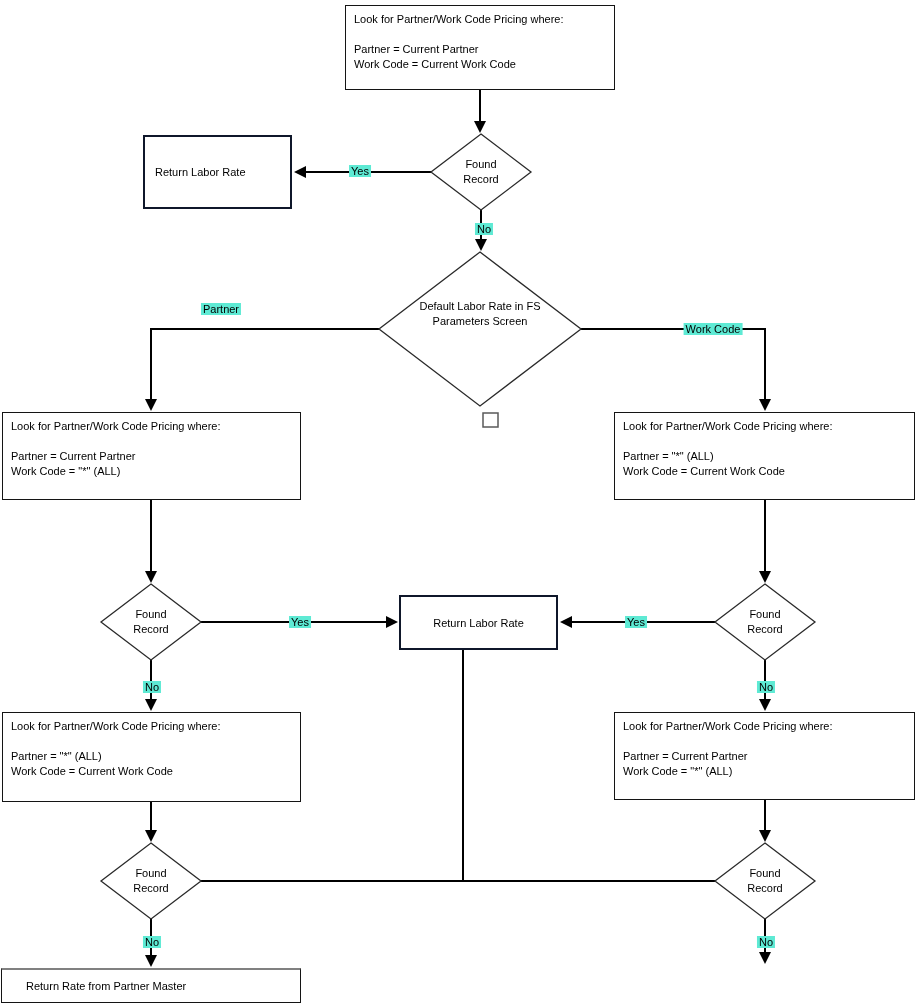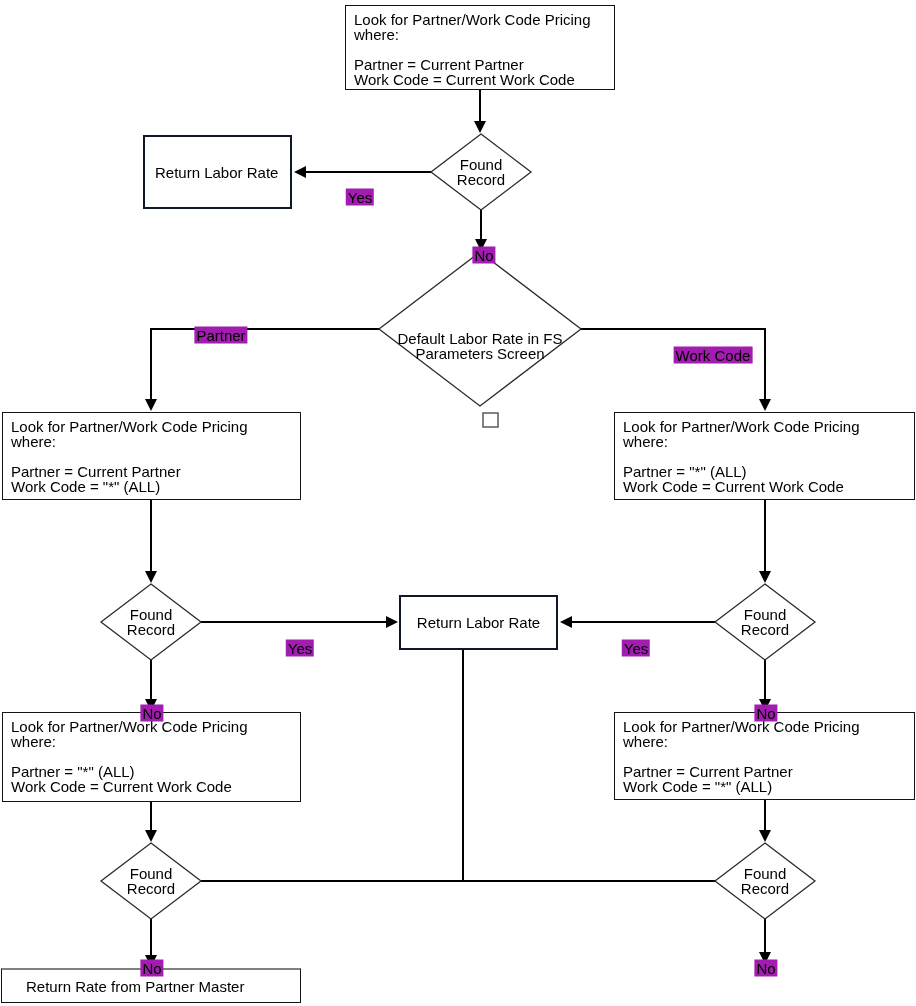--- a/index.html
+++ b/index.html
@@ -1,18 +1,18 @@
 <!DOCTYPE html>
 <html><head>
 <meta charset="utf-8">
 <style>
   html, body { margin:0; padding:0; background:#ffffff; }
   .canvas {
     position:relative; width:916px; height:1006px; background:#ffffff;
-    font-family:"Liberation Sans", sans-serif; font-size:15px; color:#000;
+    font-family:"Liberation Sans", sans-serif; font-size:11px; color:#000;
     overflow:hidden;
   }
   svg.wires { position:absolute; left:0; top:0; }
   .edge { stroke:#000000; stroke-width:2; fill:none; }
   .arrowhead { fill:#000000; stroke:none; }
   .diamond { fill:#ffffff; stroke:#2a2a2a; stroke-width:1.3; }
   .orphan-square { fill:#ffffff; stroke:#5a5a5a; stroke-width:1.5; }
 
   .box { position:absolute; background:#ffffff; box-sizing:border-box; }
   .process { border:1px solid #141414; padding:6px 8px; line-height:15px; }
@@ -21,21 +21,21 @@
   .terminator.text-left { padding-left:10px; }
   .terminator.text-center { justify-content:center; }
   .result { border:1px solid #141414; border-top:2px solid #808080;
             display:flex; align-items:center; padding-left:24px; }
 
   .dlabel { position:absolute; transform:translate(-50%,-50%);
             text-align:center; line-height:15px; }
   .dlabel-sm { width:64px; }
   .dlabel-lg { width:170px; }
   .elabel { position:absolute; transform:translate(-50%,-50%);
-            background:#a21caf; padding:0 2px; white-space:nowrap;margin-top:26px; }
+            background:#5eead4; padding:0 2px; white-space:nowrap; }
 </style>
 </head>
 <body>
 
 <div class="canvas">
 
   <svg class="wires" width="916" height="1006" viewBox="0 0 916 1006">
 
     <g>
       <path class="edge" d="M480 90 V122"></path>
@@ -151,21 +151,21 @@
     <div>Partner = Current Partner</div>
     <div>Work Code = "*" (ALL)</div>
   </div>
 
   <div class="box result" style="left:1px; top:968px; width:300px; height:35px;">
     <span>Return Rate from Partner Master</span>
   </div>
 
 
   <div class="dlabel dlabel-sm" style="left:481px; top:172px;">Found Record</div>
-  <div class="dlabel dlabel-lg" style="left:480px; top:346px;">Default Labor Rate in FS Parameters Screen</div>
+  <div class="dlabel dlabel-lg" style="left:480px; top:314px;">Default Labor Rate in FS Parameters Screen</div>
   <div class="dlabel dlabel-sm" style="left:151px; top:622px;">Found Record</div>
   <div class="dlabel dlabel-sm" style="left:765px; top:622px;">Found Record</div>
   <div class="dlabel dlabel-sm" style="left:151px; top:881px;">Found Record</div>
   <div class="dlabel dlabel-sm" style="left:765px; top:881px;">Found Record</div>
 
   <div class="elabel" style="left:360px; top:171px;">Yes</div>
   <div class="elabel" style="left:484px; top:229px;">No</div>
   <div class="elabel" style="left:221px; top:309px;">Partner</div>
   <div class="elabel" style="left:713px; top:329px;">Work Code</div>
   <div class="elabel" style="left:300px; top:622px;">Yes</div>

